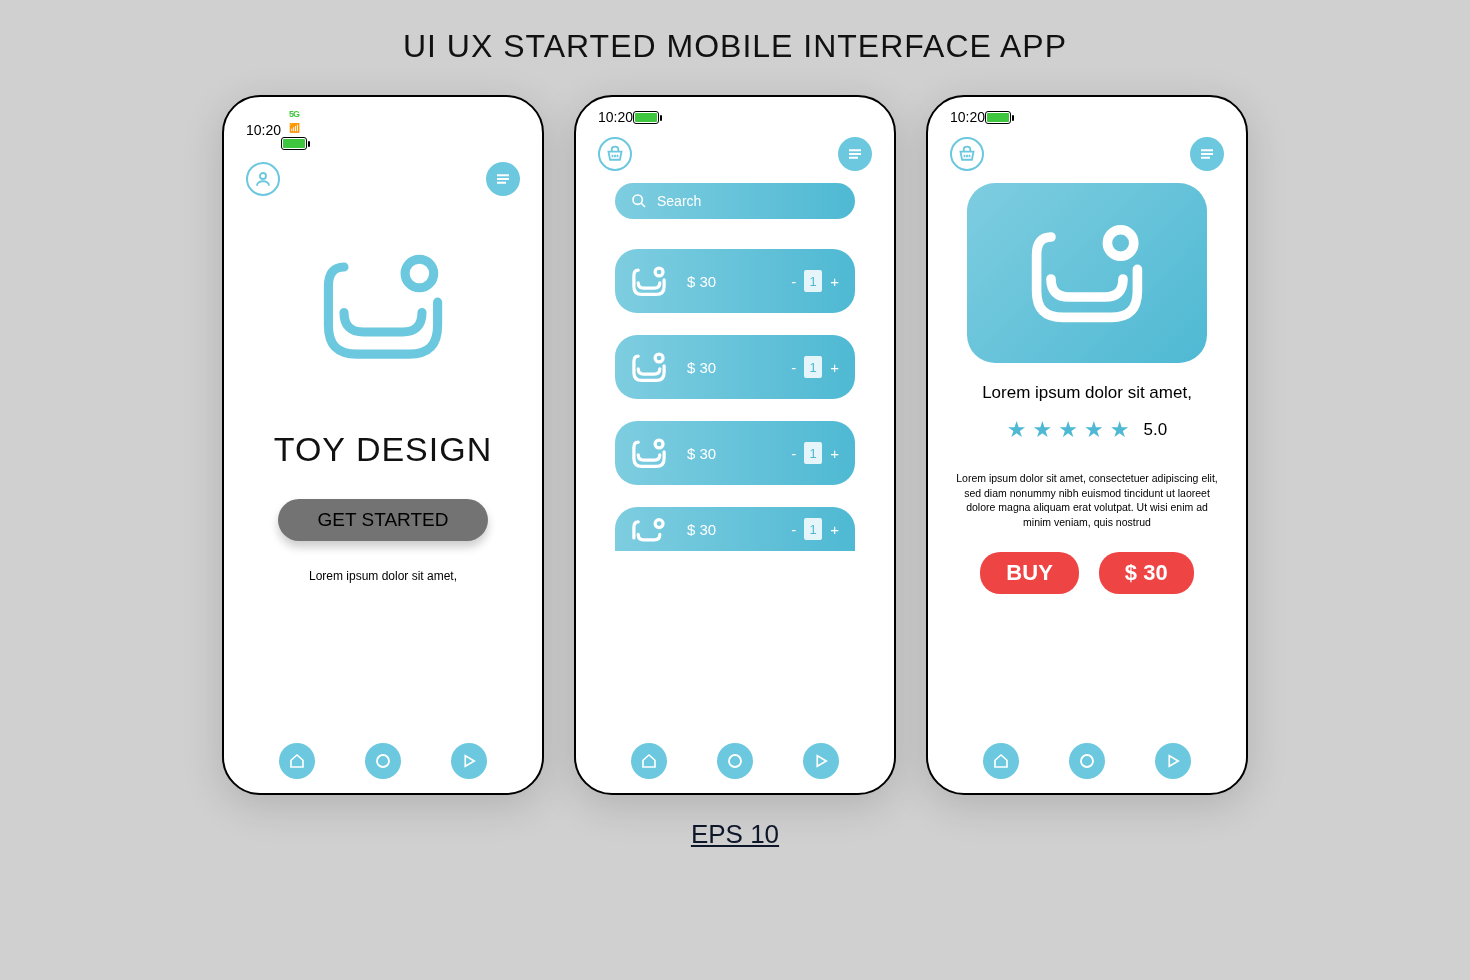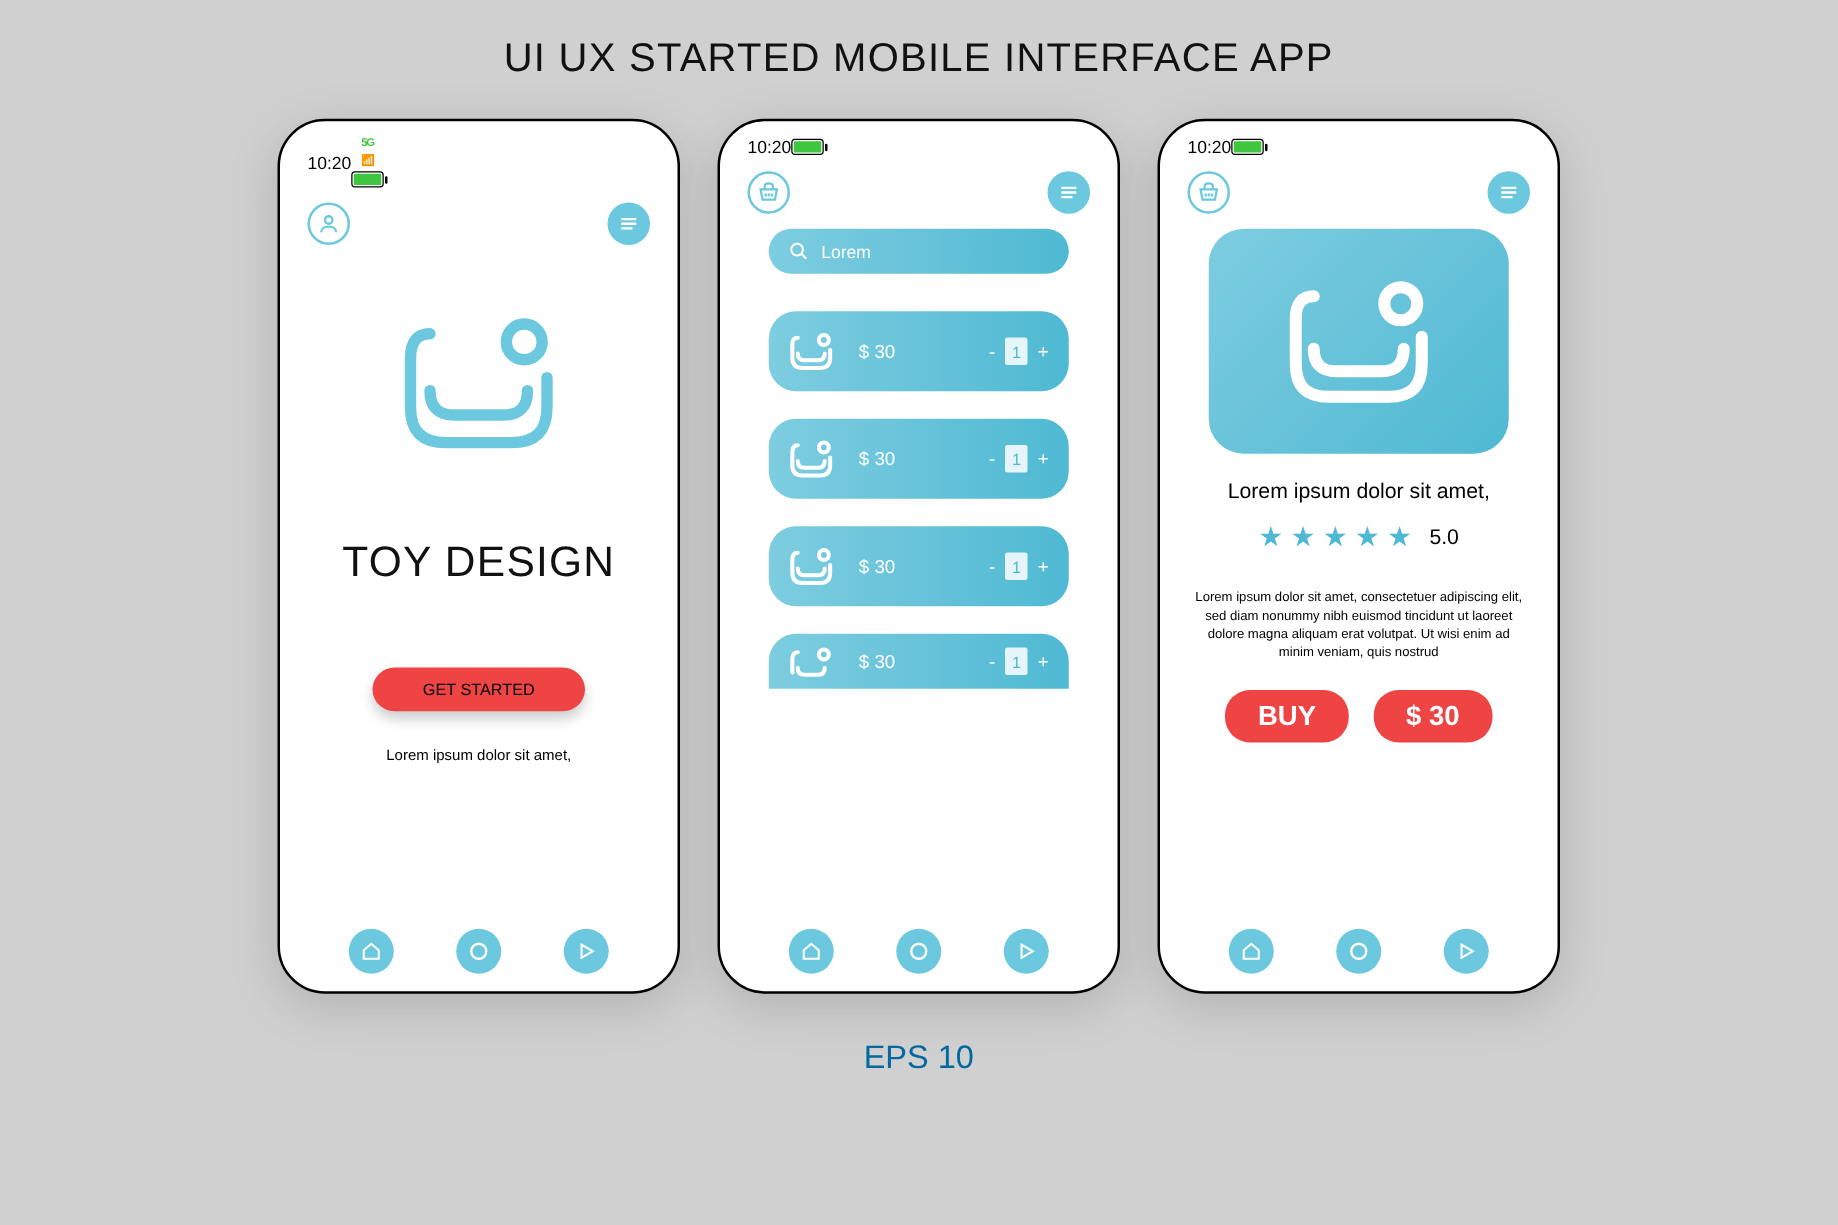--- a/index.html
+++ b/index.html
@@ -67,22 +67,22 @@
   }
   .phone-content {
     flex:1; display:flex; flex-direction:column; align-items:center;
     padding: 0 22px;
   }
 
   
   .logo-big { margin-top:50px; }
   .store-title { font-size:34px; color:#111; margin-top:60px; letter-spacing:1px;}
   .get-started {
-    margin-top:64px; background:#ef4444; color:#000; border:none;
-    padding:10px 40px; border-radius:22px; font-size:13px;
+    margin-top:30px; background:#737373; color:#000; border:none;
+    padding:10px 40px; border-radius:22px; font-size:19px;
     box-shadow: 0 6px 10px rgba(0,0,0,0.2);
   }
   .sub-text { font-size:12px; color:#000; margin-top:28px;}
 
   
   .search-bar {
     width: 240px; height:36px; border-radius:18px;
     background: linear-gradient(90deg,#7ecde0,#4fb9d3);
     display:flex; align-items:center; padding:0 16px; gap:10px;
     color:#fff; margin-top:12px;
@@ -113,21 +113,21 @@
   .buy-row { display:flex; gap:20px; margin-top:22px; }
   .pill-btn {
     background:#ef4444; color:#fff; font-size:22px; font-weight:bold;
     padding:8px 26px; border-radius:20px; border:none;
   }
 
   
   .nav { position:absolute; bottom:14px; left:0; right:0; display:flex; justify-content:space-around; padding:0 30px;}
   .nav-btn { width:36px; height:36px; border-radius:50%; background:#6bc8de; display:flex; align-items:center; justify-content:center;}
 
-  .footer-text { font-size:26px; color:#0369a1; margin-top:35px;}
+  .footer-text { font-size:26px; color:#0f172a; margin-top:24px;text-decoration:underline;}
 </style>
 </head>
 <body>
 
 <div class="page-title">UI UX STARTED MOBILE INTERFACE APP</div>
 
 <div class="phones">
 
   <div class="phone">
     <div class="status-bar">
@@ -207,21 +207,21 @@
             <line x1="4" y1="17" x2="16" y2="17"></line>
           </svg>
       </div>
     </div>
     <div class="phone-content">
       <div class="search-bar">
         <svg width="16" height="16" viewBox="0 0 24 24" fill="none" stroke="#fff" stroke-width="2.5">
             <circle cx="10" cy="10" r="7"></circle>
             <line x1="15" y1="15" x2="21" y2="21"></line>
           </svg>
-        <span style="font-size:14px;">Lorem</span>
+        <span style="font-size:14px;">Search</span>
       </div>
       <div class="list">
         <div class="card">
           <svg width="36" height="34" viewBox="0 0 100 90" fill="none" stroke="#fff" stroke-width="9" stroke-linecap="round">
               <path d="M20 15 C12 15 8 20 8 30 L8 60 C8 75 15 82 30 82 L70 82 C85 82 92 75 92 60 L92 42 M20 50 C20 60 25 65 35 65 L65 65 C75 65 80 60 80 50"></path>
               <circle cx="78" cy="20" r="11"></circle>
             </svg>
           <span class="card-price">$ 30</span>
           <div class="stepper">
             <span>-</span>

